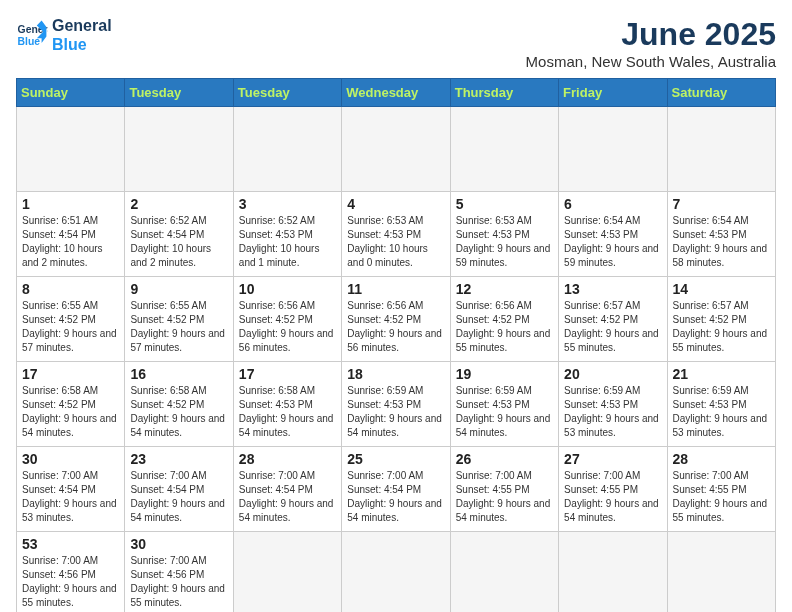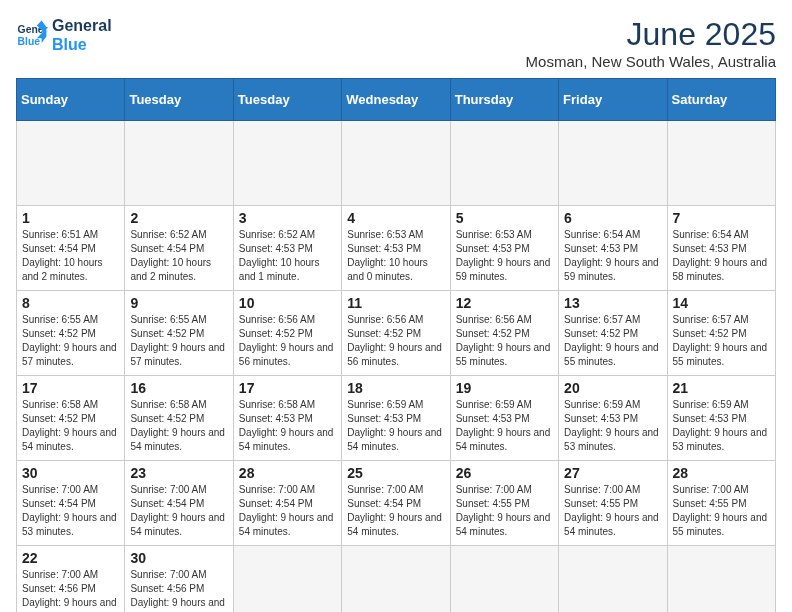--- a/index.html
+++ b/index.html
@@ -24,38 +24,38 @@
     .logo-icon {
       width: 32px;
       height: 32px;
     }
     .title-area {
       text-align: right;
     }
     .month-title {
       font-size: 32px;
       color: #1a3a5c;
-      font-weight: normal;
+      font-weight: bold;
     }
     .location-title {
       font-size: 15px;
       color: #333;
       text-align: center;
     }
     .calendar-table {
       width: 100%;
       border-collapse: collapse;
       border: 1px solid #ccc;
     }
     .calendar-table th {
       background: #2979c0;
-      color: #ffffff;
+      color: #bef264;
       font-size: 13px;
       font-weight: bold;
-      padding: 13px 4px;
+      padding: 6px 4px;
       text-align: left;
       border: 1px solid #2060a0;
     }
     .calendar-table td {
       width: 14.28%;
       vertical-align: top;
       padding: 4px 5px;
       border: 1px solid #ccc;
       background: #fff;
       font-size: 10.5px;
@@ -237,21 +237,21 @@
           <span class="day-number">27</span>
           <div class="day-info">Sunrise: 7:00 AM<br>Sunset: 4:55 PM<br>Daylight: 9 hours and 54 minutes.</div>
         </td>
         <td>
           <span class="day-number">28</span>
           <div class="day-info">Sunrise: 7:00 AM<br>Sunset: 4:55 PM<br>Daylight: 9 hours and 55 minutes.</div>
         </td>
       </tr>
       <tr>
         <td>
-          <span class="day-number">22</span>
+          <span class="day-number">53</span>
           <div class="day-info">Sunrise: 7:00 AM<br>Sunset: 4:56 PM<br>Daylight: 9 hours and 55 minutes.</div>
         </td>
         <td>
           <span class="day-number">30</span>
           <div class="day-info">Sunrise: 7:00 AM<br>Sunset: 4:56 PM<br>Daylight: 9 hours and 55 minutes.</div>
         </td>
         <td class="empty"></td>
         <td class="empty"></td>
         <td class="empty"></td>
         <td class="empty"></td>

